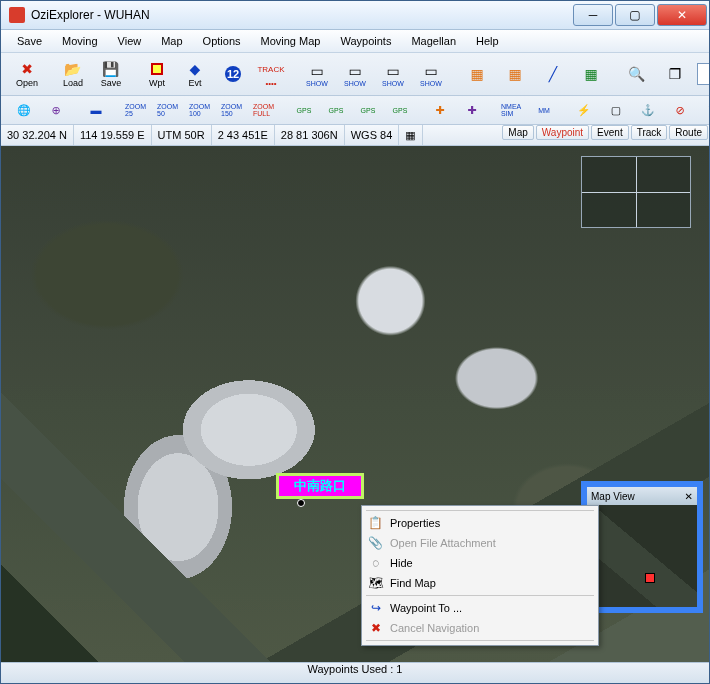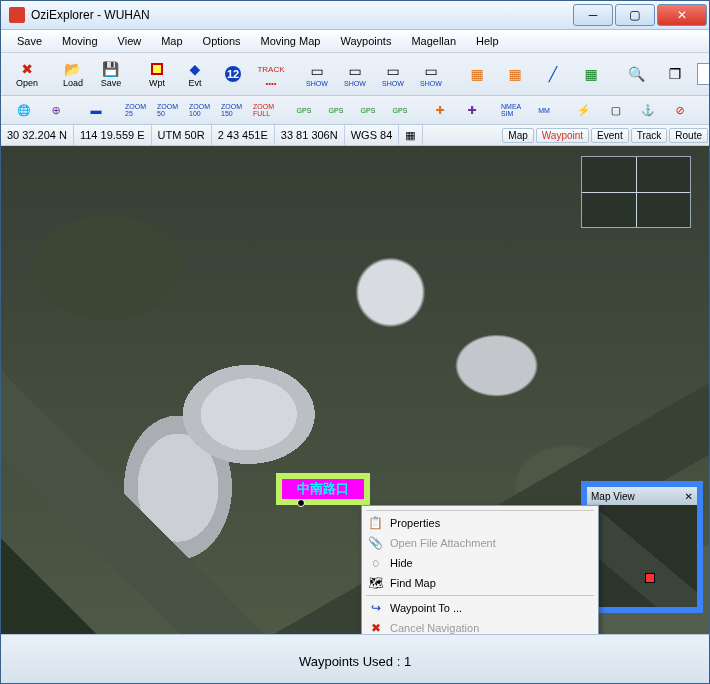--- a/index.html
+++ b/index.html
@@ -19,57 +19,57 @@
   .toolbar.small{height:24px}
   .grip{width:6px;height:30px;background:repeating-linear-gradient(#b0c0d0 0 1px,transparent 1px 3px);margin-right:2px}
   .tbtn{display:flex;flex-direction:column;align-items:center;justify-content:center;min-width:28px;height:34px;padding:1px 3px;font-size:9px;border:1px solid transparent;border-radius:2px}
   .tbtn .ic{width:20px;height:18px;display:flex;align-items:center;justify-content:center;font-size:14px}
   .tbtn.small{height:20px;min-width:22px;flex-direction:row}
   .tbtn.small .ic{width:18px;height:16px;font-size:11px}
   .sep{width:1px;height:30px;background:#b0c4d8;margin:0 3px}
   .sep.s{height:18px}
   .zoominput{width:38px;height:18px;border:1px solid #7a9ac0;background:#fff;text-align:center;font-size:11px;margin:0 2px}
   
-  .coordbar{height:20px;background:linear-gradient(#f4f8fc,#e2eaf3);border-bottom:1px solid #b8cadd;display:flex;align-items:center;font-size:11px}
+  .coordbar{height:20px;background:linear-gradient(#f4f8fc,#e2eaf3);border-bottom:1px solid #b8cadd;display:flex;align-items:flex-start;font-size:11px}
   .coorditem{padding:0 6px;border-right:1px solid #c0d0e0;height:100%;display:flex;align-items:center}
   .coordbtn{padding:1px 5px;margin:0 1px;border:1px solid #b0c4d8;background:linear-gradient(#fdfdfd,#e4ecf4);border-radius:2px;font-size:10px}
   .coordbtn.active{color:#d03020}
   
   .maparea{flex:1;position:relative;background:#444;overflow:hidden}
   .satellite{position:absolute;inset:0;background:
     linear-gradient(45deg,#2a3628 0 8%,transparent 8% 15%,#4a5448 15% 22%,transparent 22%),
     linear-gradient(-30deg,#556050 0 10%,transparent 10% 20%,#3a4438 20% 28%,transparent 28%),
     radial-gradient(120px 90px at 35% 55%,#d0d4d8 0 40%,#b8bcc0 40% 55%,transparent 55%),
     radial-gradient(90px 120px at 25% 70%,#c8ccd0 0 45%,#a8acb0 45% 60%,transparent 60%),
     radial-gradient(70px 70px at 55% 30%,#d4d8dc 0 45%,transparent 50%),
     radial-gradient(80px 60px at 70% 45%,#c0c4c8 0 48%,transparent 52%),
     radial-gradient(100px 80px at 80% 70%,#505848 0 50%,transparent 55%),
     radial-gradient(140px 100px at 15% 25%,#404838 0 50%,transparent 55%),
     linear-gradient(#3a4238,#505a48);
     filter:contrast(1.05)}
-  .waypoint-marker{position:absolute;left:275px;top:327px;width:82px;height:20px;background:#ff00ff;color:#00ffff;font-weight:bold;font-size:13px;display:flex;align-items:center;justify-content:center;border:6px solid #bef264}
+  .waypoint-marker{position:absolute;left:275px;top:327px;width:82px;height:20px;background:#ff00ff;color:#00ffff;font-weight:bold;font-size:13px;display:flex;align-items:center;justify-content:center;border:3px solid #bef264}
   .waypoint-dot{position:absolute;left:296px;top:353px;width:6px;height:6px;border:1px solid #fff;border-radius:50%;background:#000}
   
   .minigrid{position:absolute;top:10px;right:18px;width:108px;height:70px;background:rgba(40,48,40,.85);border:1px solid #98a8b8}
   .minigrid::before,.minigrid::after{content:"";position:absolute;background:#c8d4e0}
   .minigrid::before{left:50%;top:0;bottom:0;width:1px}
   .minigrid::after{top:50%;left:0;right:0;height:1px}
   .mapview{position:absolute;right:6px;top:335px;width:110px;height:120px;border:6px solid #3b82f6;background:#2c342a}
   .mapview .hdr{height:18px;background:linear-gradient(#dce6f0,#b8cad8);border-bottom:1px solid #90a8c0;display:flex;align-items:center;padding:0 4px;font-size:10px;justify-content:space-between}
   .mapview .body{position:absolute;top:18px;left:0;right:0;bottom:0;background:
     linear-gradient(40deg,#2e362c 0 30%,#3a4438 30% 55%,#2a3228 55%);}
   .mapview .wp{position:absolute;left:58px;top:68px;width:8px;height:8px;background:#ff3030;border:1px solid #000}
   
   .ctxmenu{position:absolute;left:360px;top:359px;width:232px;background:#f4f4f4;border:1px solid #8898a8;box-shadow:2px 2px 5px rgba(0,0,0,.35);font-size:11px;padding:2px}
   .ctxmenu .row{display:flex;align-items:center;height:20px;padding:0 4px 0 26px;position:relative}
   .ctxmenu .row .cic{position:absolute;left:4px;width:16px;height:16px;display:flex;align-items:center;justify-content:center;font-size:12px}
   .ctxmenu .row.disabled{color:#9a9a9a}
   .ctxmenu .div{height:1px;background:#c8c8c8;margin:2px 2px}
   
-  .statusbar{height:20px;background:linear-gradient(#eaf0f7,#d6e2ee);border-top:1px solid #b0c4d8;display:flex;align-items:flex-end;padding:14px 6px;font-size:13px}
+  .statusbar{height:20px;background:linear-gradient(#eaf0f7,#d6e2ee);border-top:1px solid #b0c4d8;display:flex;align-items:flex-start;padding:0 6px;font-size:11px}
   .statusbar .spacer{flex:1}
   
   .red{color:#d02010}.blue{color:#1040c0}.green{color:#108020}.orange{color:#e07010}.purple{color:#7030a0}
 </style>
 </head>
 <body>
 
 <div class="window">
 
   <div class="titlebar">
@@ -242,21 +242,21 @@
         <span class="ic blue">⚑</span>
       </div>
 
   </div>
 
   <div class="coordbar">
     <div class="coorditem">30 32.204 N</div>
     <div class="coorditem">114 19.559 E</div>
     <div class="coorditem">UTM  50R</div>
     <div class="coorditem">2 43 451E</div>
-    <div class="coorditem">33 81 306N</div>
+    <div class="coorditem">28 81 306N</div>
     <div class="coorditem">WGS 84</div>
     <div class="coorditem">▦</div>
     <div style="flex:1"></div>
     <div class="coordbtn">Map</div>
     <div class="coordbtn active">Waypoint</div>
     <div class="coordbtn">Event</div>
     <div class="coordbtn">Track</div>
     <div class="coordbtn">Route</div>
   </div>
 

